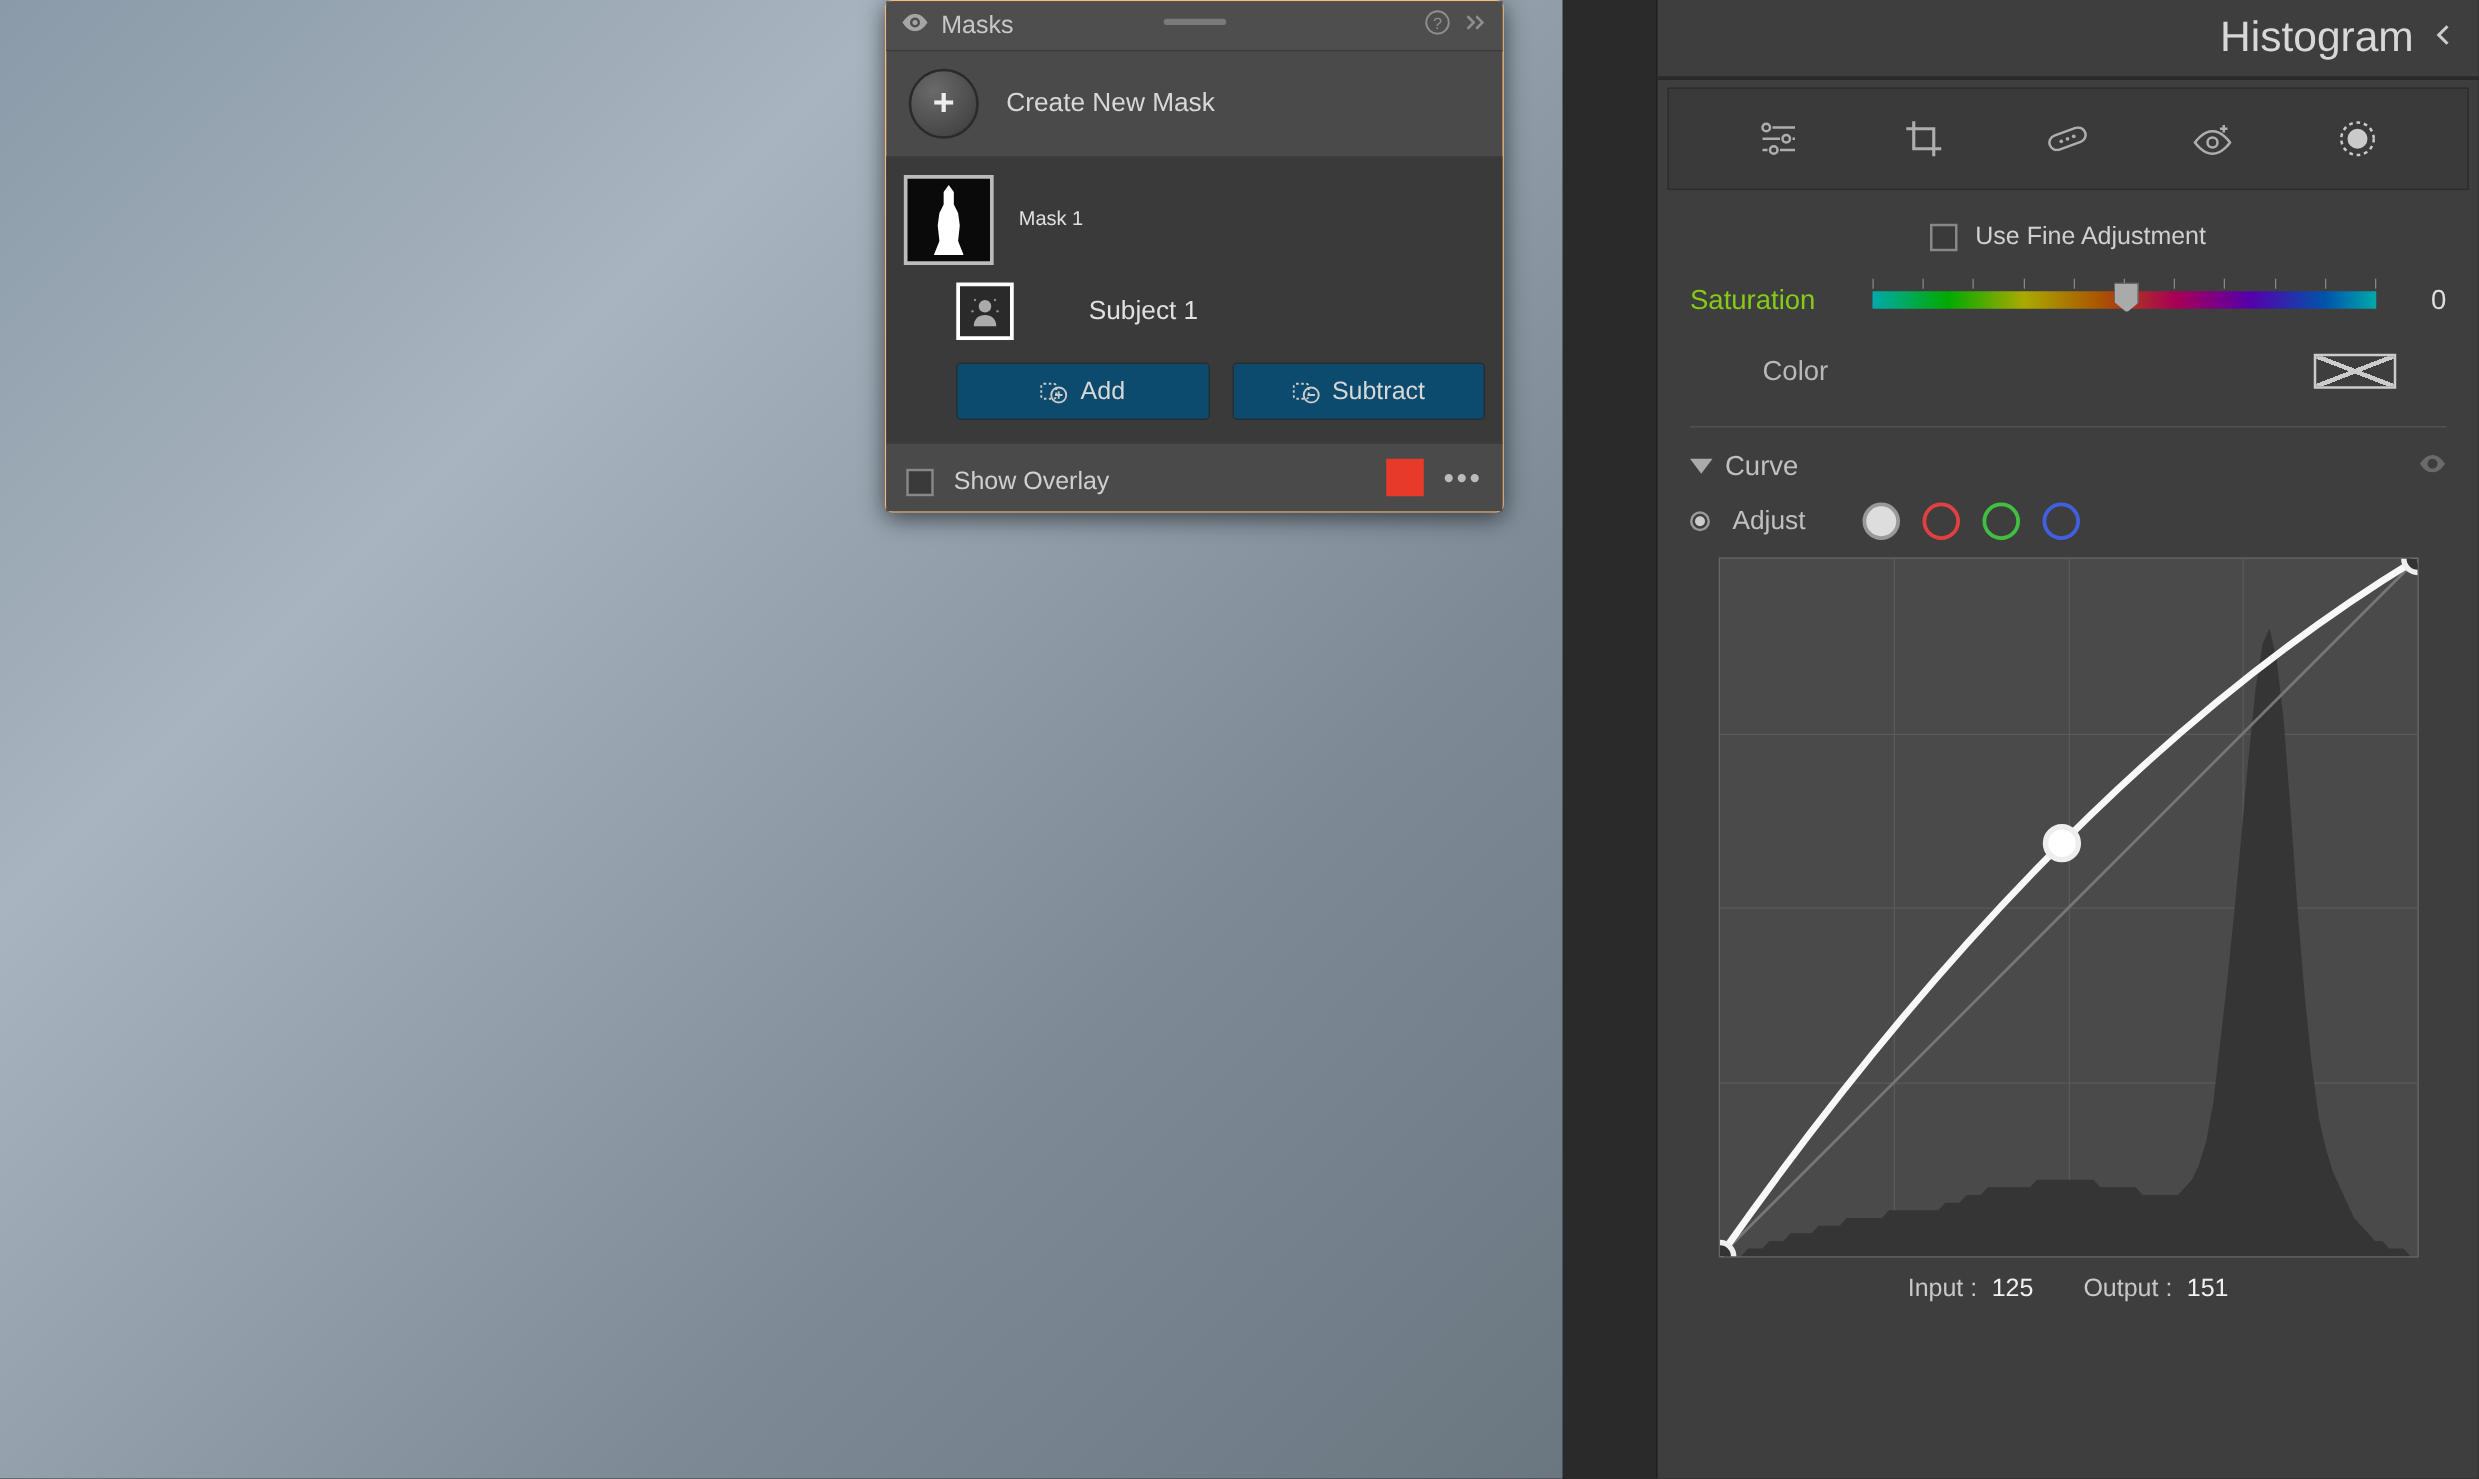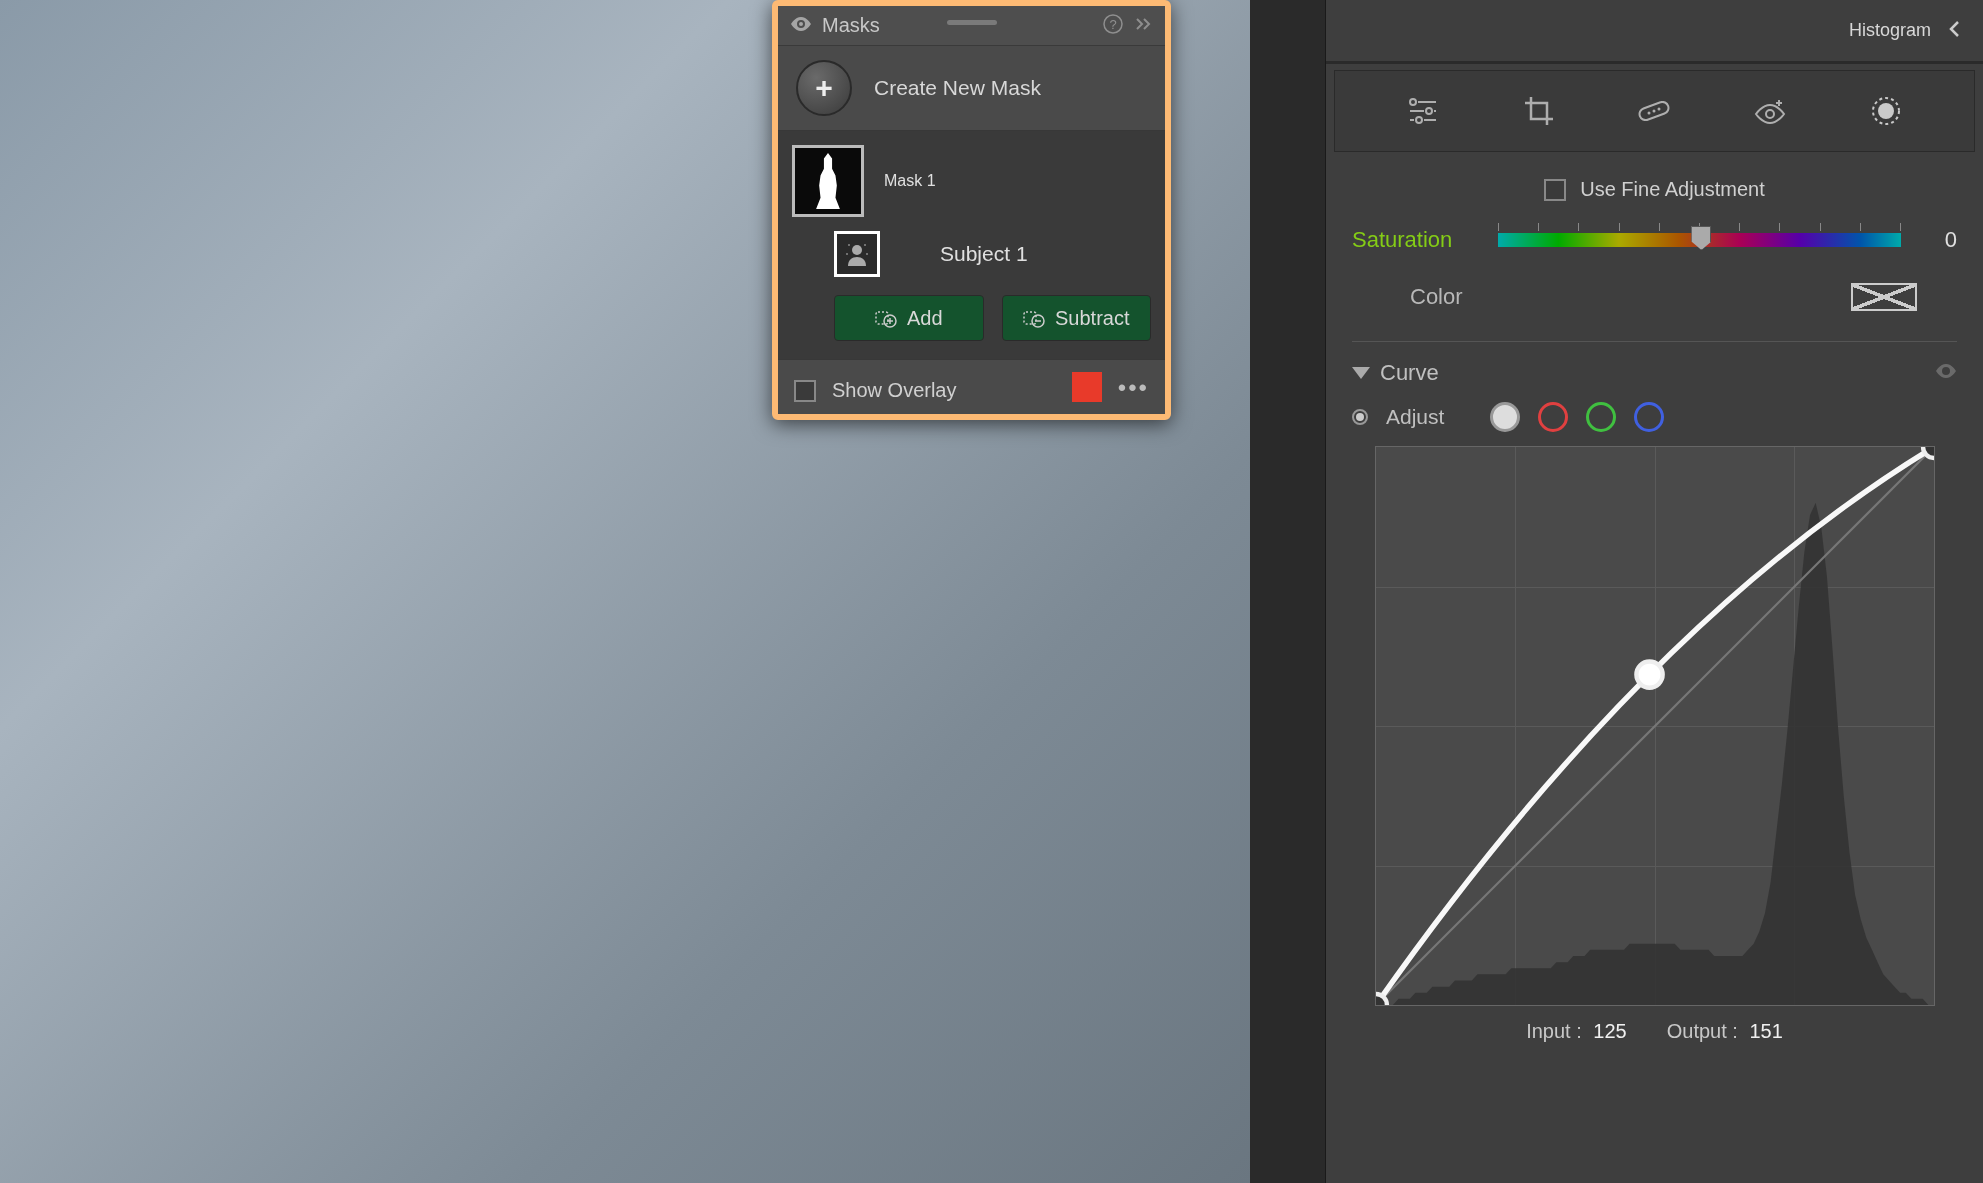--- a/index.html
+++ b/index.html
@@ -18,25 +18,25 @@
   left: 0;
   top: 0;
   width: 1250px;
   height: 1183px;
   background: linear-gradient(135deg, #8a9aa8 0%, #a8b4bf 30%, #7d8a95 70%, #6a7680 100%);
 }
 
 
 .masks-panel {
   position: absolute;
-  left: 772px;
+  left: 708px;
   top: 0;
-  width: 399px;
+  width: 495px;
   background: #4a4a4a;
-  border: 6px solid #fdba74;
+  border: 1px solid #fdba74;
   border-radius: 6px;
   box-shadow: 0 4px 20px rgba(0,0,0,0.6);
   color: #d0d0d0;
 }
 
 .masks-header {
   display: flex;
   align-items: center;
   height: 40px;
   padding: 0 12px;
@@ -137,21 +137,21 @@
 
 .mask-actions {
   display: flex;
   gap: 18px;
   margin-left: 42px;
 }
 
 .mask-btn {
   flex: 1;
   height: 46px;
-  background: #14532d;
+  background: #0c4a6e;
   border: 1px solid #2a2a2a;
   border-radius: 4px;
   display: flex;
   align-items: center;
   justify-content: center;
   gap: 10px;
   color: #d8d8d8;
   font-size: 20px;
   cursor: pointer;
 }
@@ -194,21 +194,21 @@
 
 .hist-header {
   display: flex;
   align-items: center;
   justify-content: flex-end;
   height: 64px;
   padding: 0 22px;
   gap: 16px;
   border-bottom: 3px solid #2a2a2a;
 }
-.hist-header .title { font-size: 18px; color: #d8d8d8; }
+.hist-header .title { font-size: 34px; color: #d8d8d8; }
 
 .toolstrip {
   height: 82px;
   display: flex;
   align-items: center;
   justify-content: space-around;
   padding: 0 30px;
   border: 1px solid #2a2a2a;
   margin: 6px 8px;
   background: #3a3a3a;

